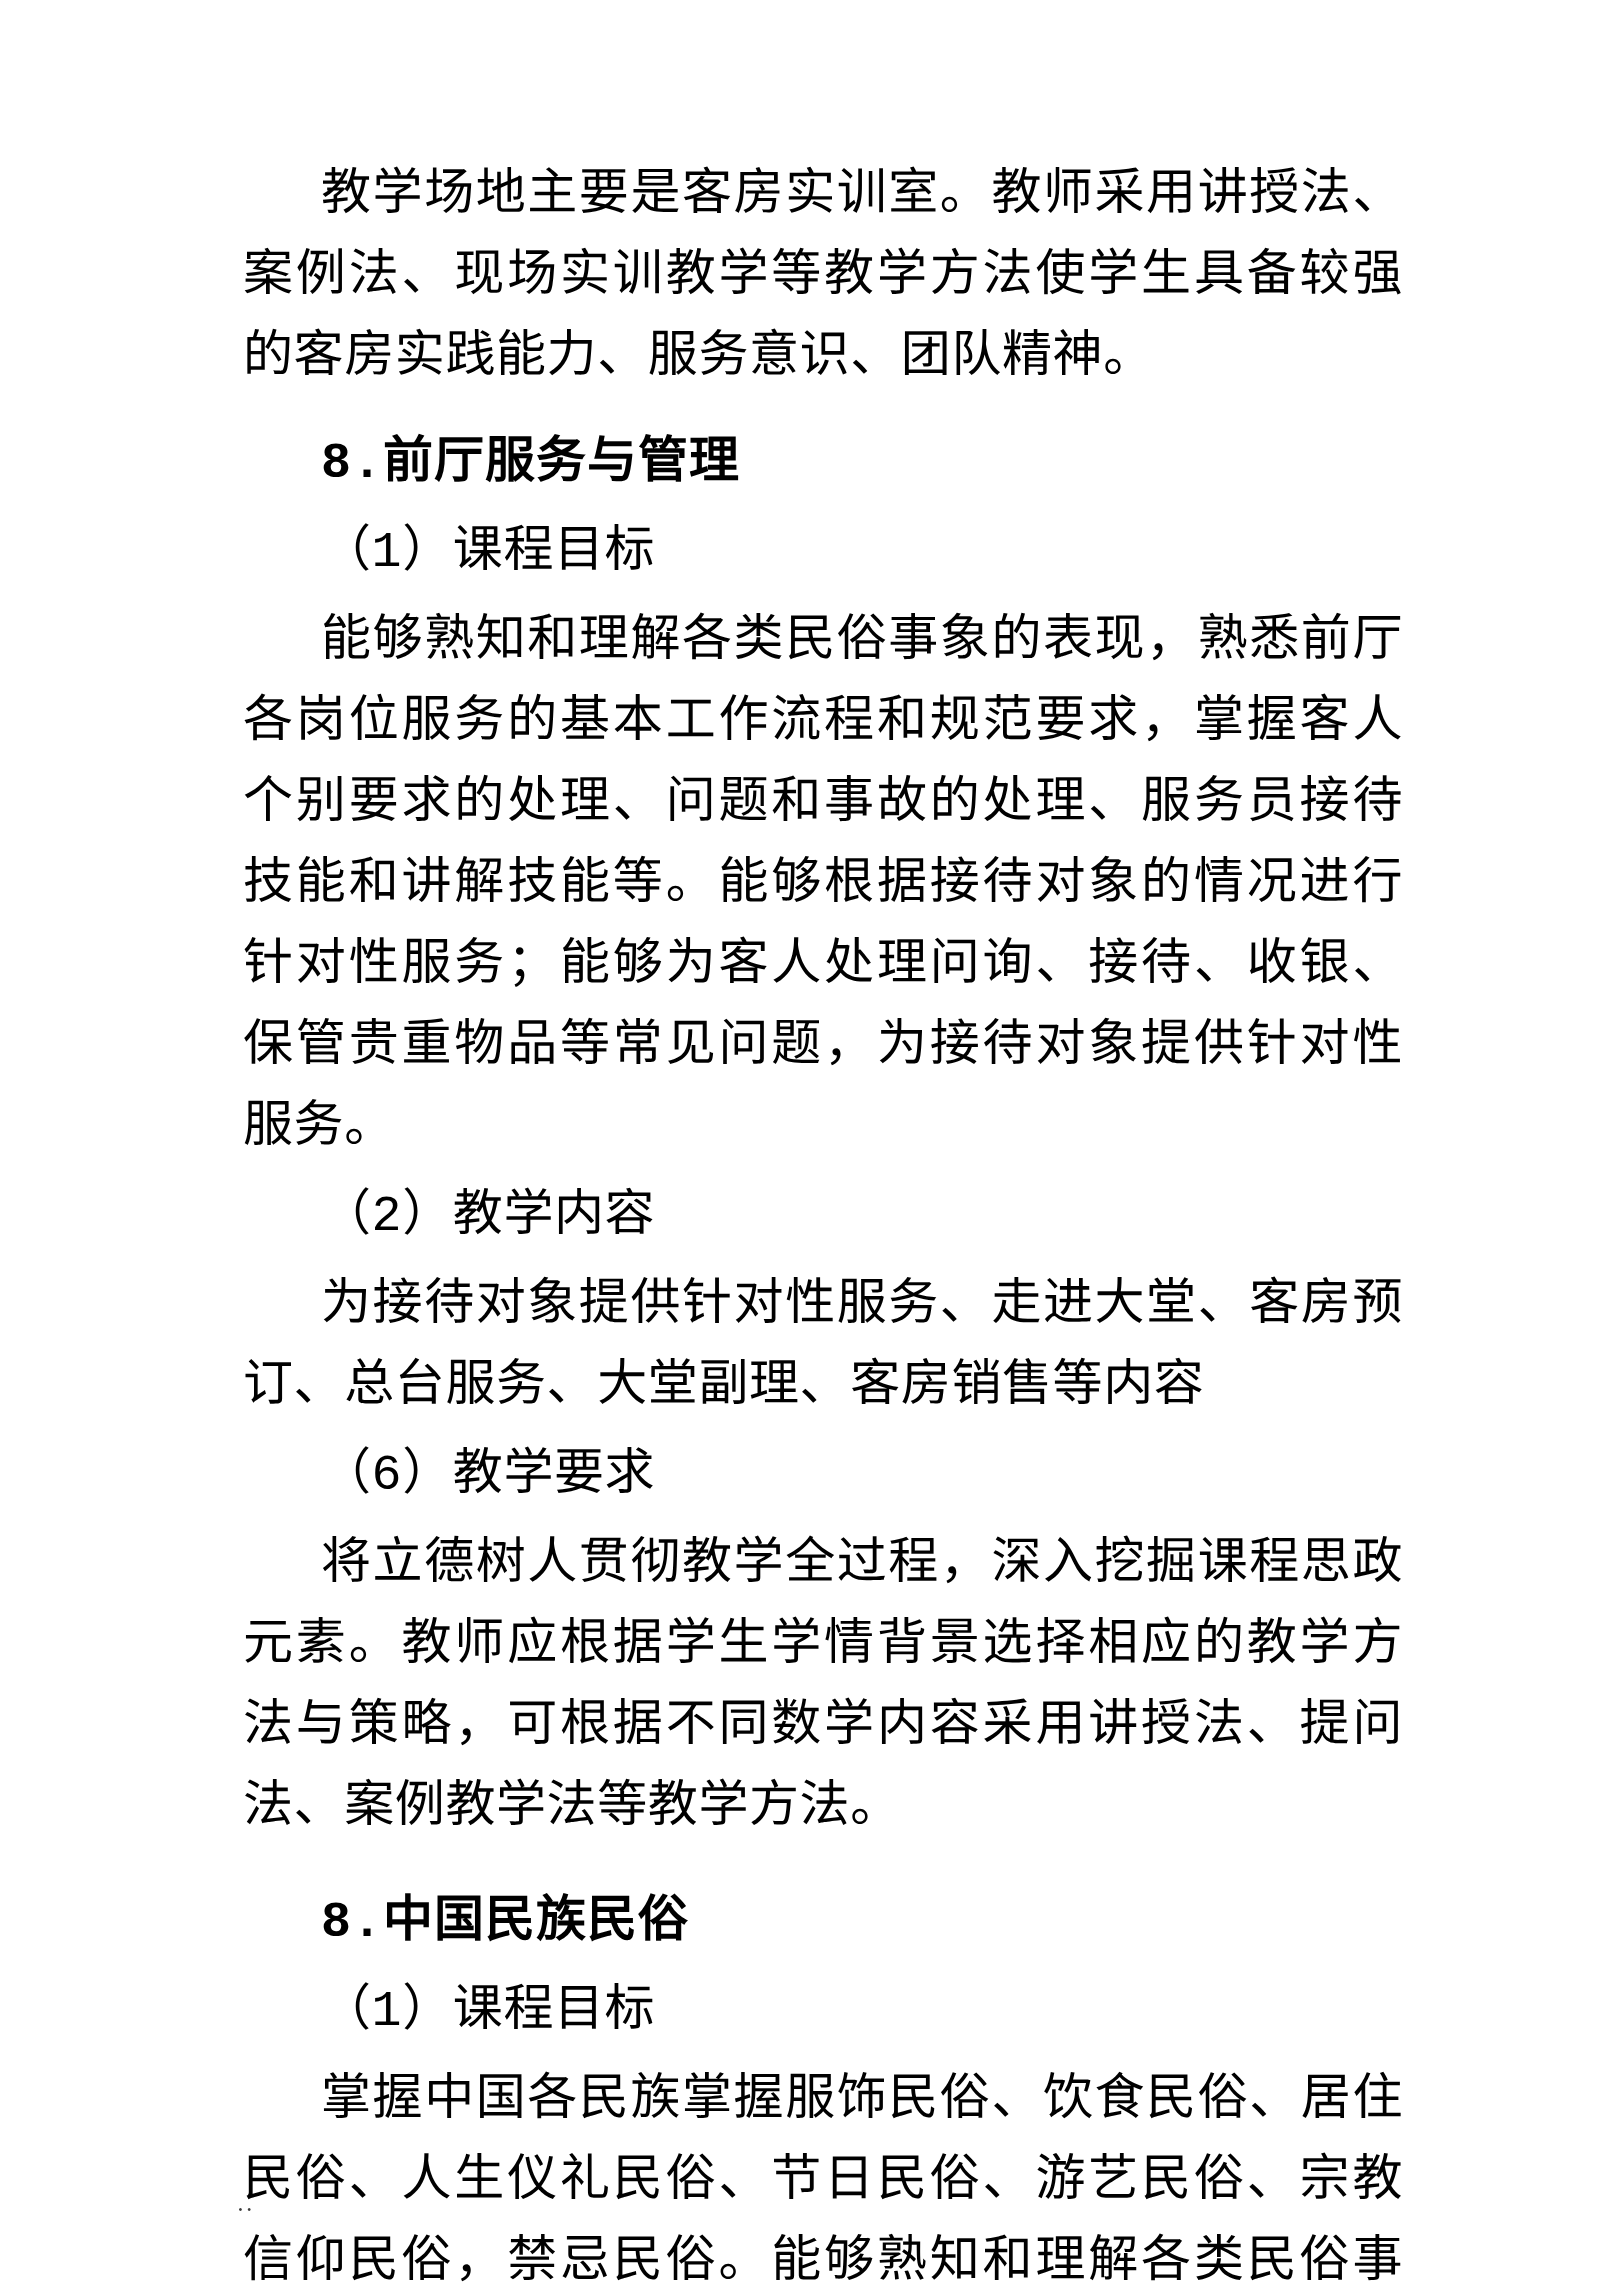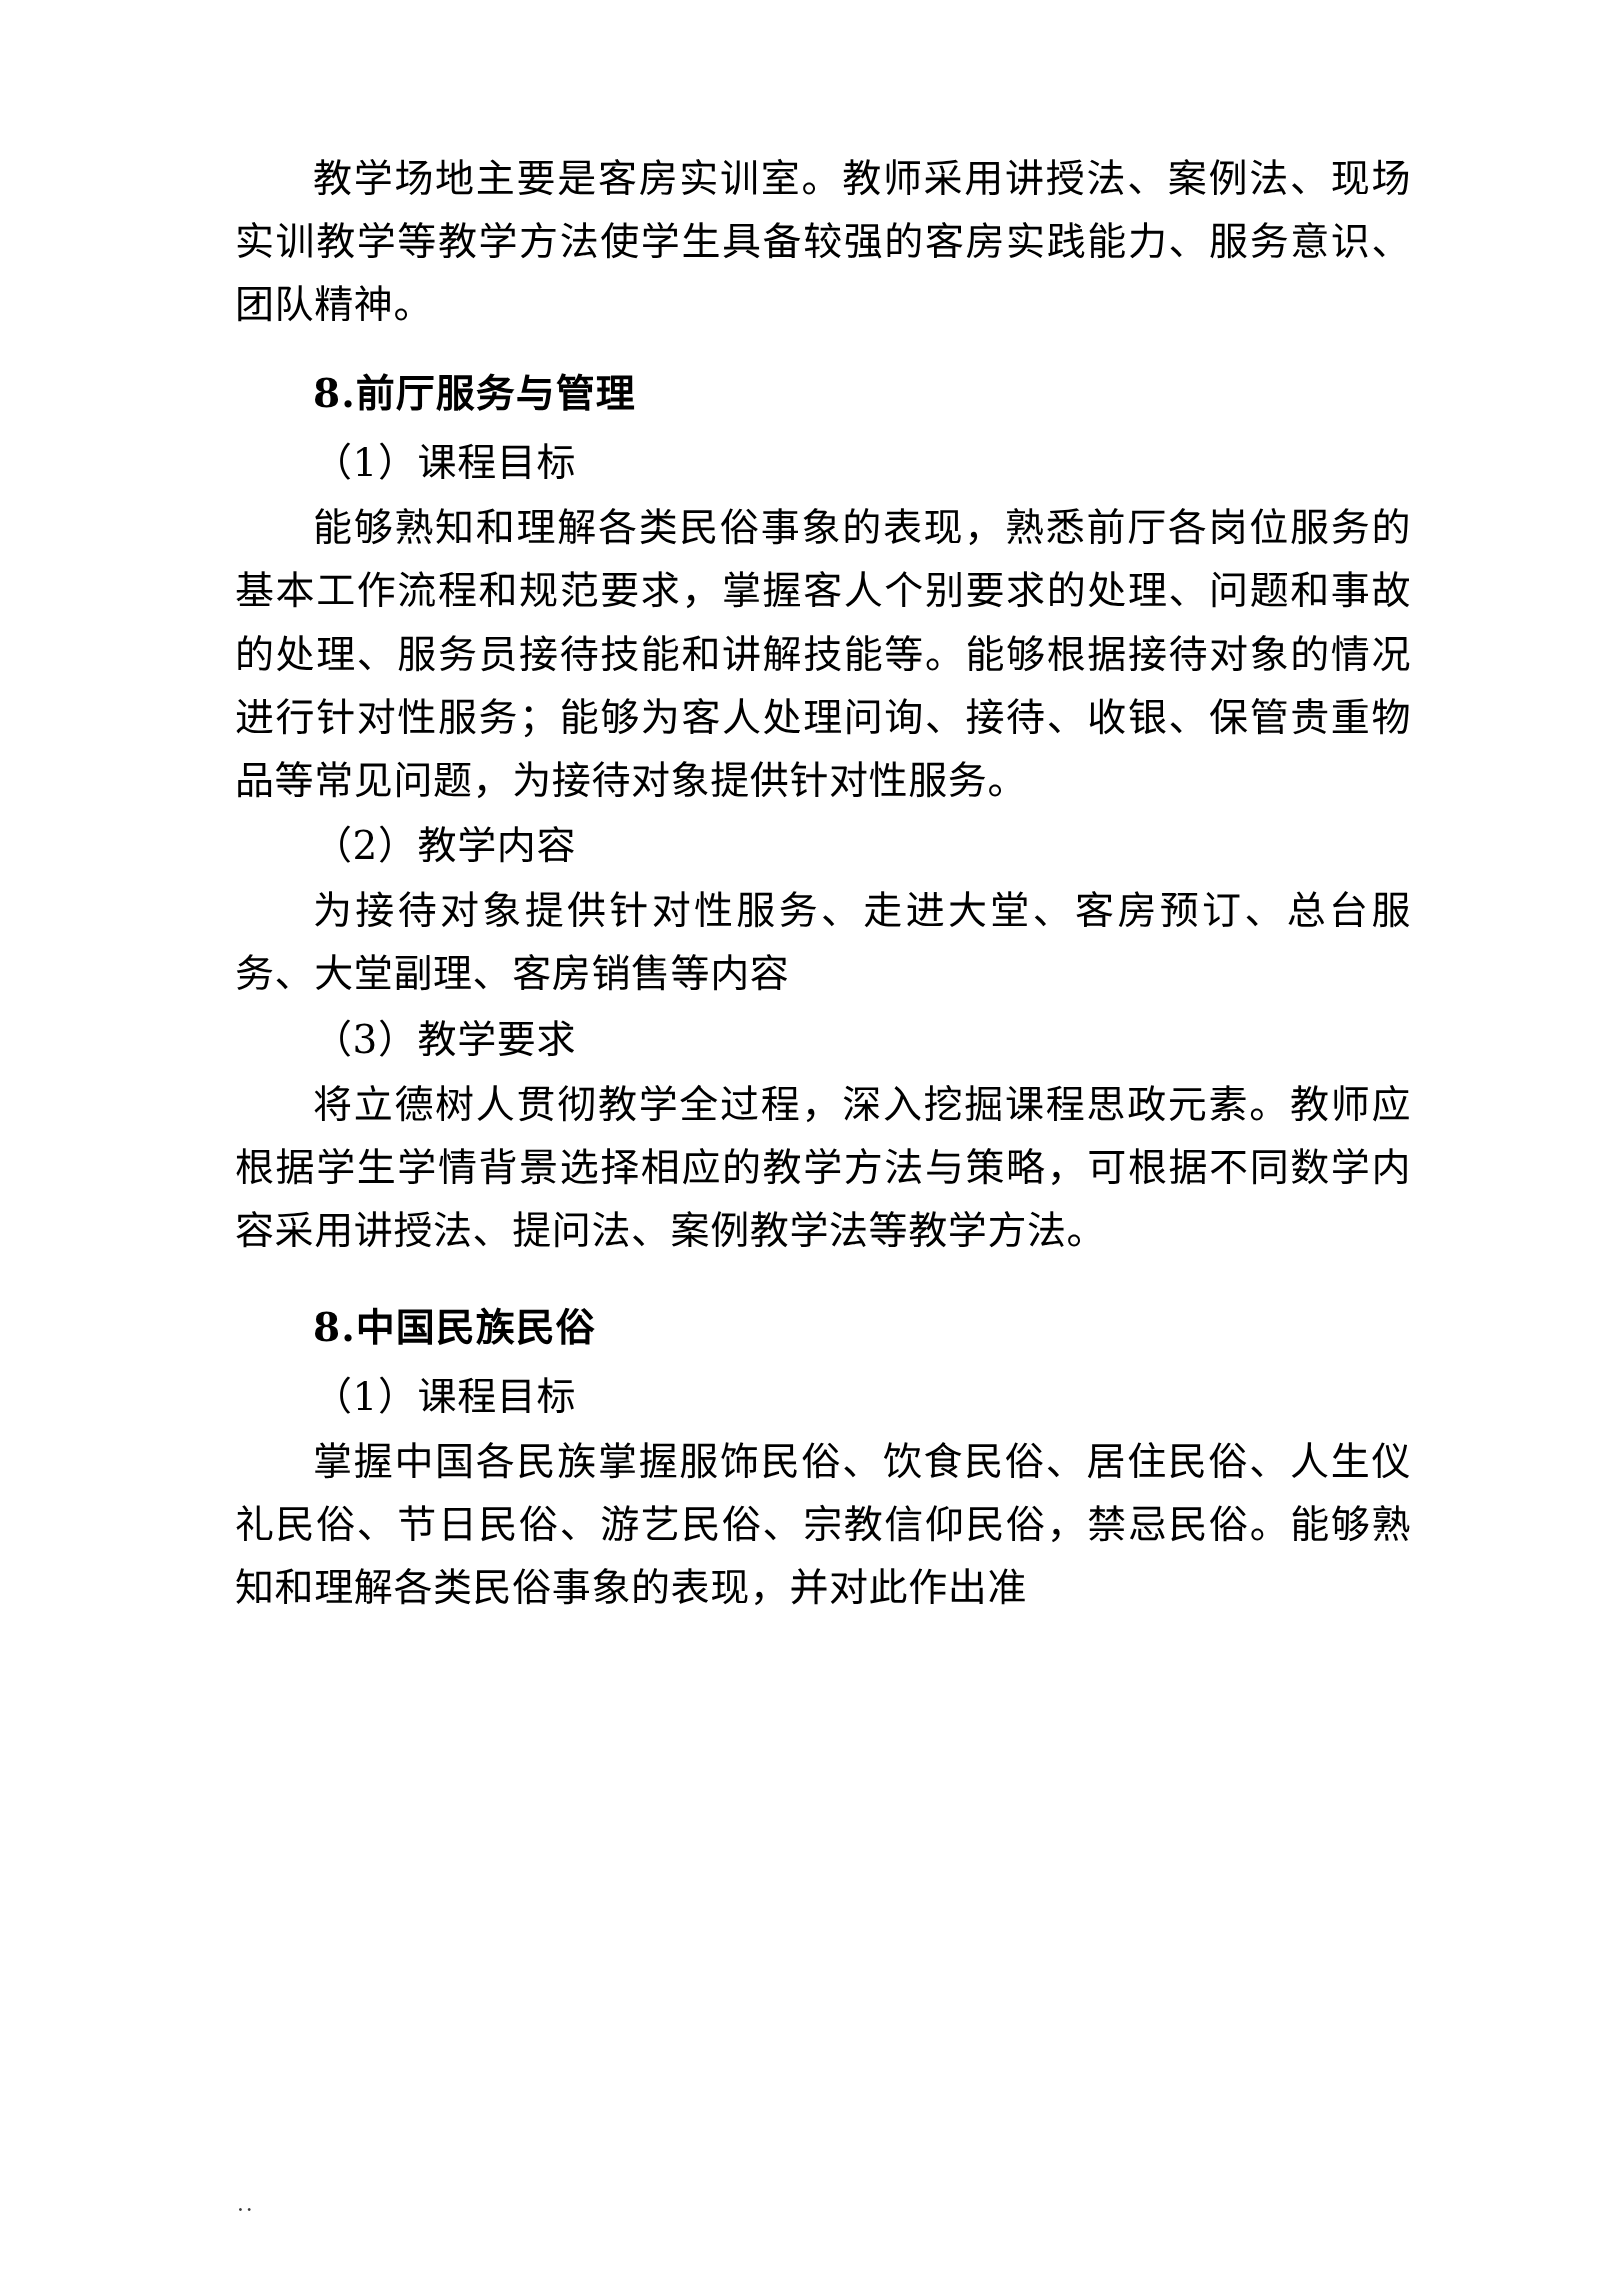--- a/index.html
+++ b/index.html
@@ -22,26 +22,27 @@
     left: 0;
     width: 1621px;
     height: 2293px;
     box-sizing: border-box;
     padding: 147px 211px 0 235px;
   }
   .doc-body {
     width: 1176px;
   }
   p {
-    margin: 0;
-    font-size: 39px;
+    margin: 8px;
+    font-size: 50px;
     line-height: 1.62;
     text-align: justify;
     text-justify: inter-ideograph;
     letter-spacing: 0.6px;
+    font-family: Liberation Mono, monospace;
   }
   p.indent {
     text-indent: 78px;
   }
   p.heading {
     font-weight: bold;
     text-indent: 78px;
     letter-spacing: 1px;
     margin-top: 13.7px;
     margin-bottom: 5.9px;
@@ -74,21 +75,21 @@
     <p class="heading">8.前厅服务与管理</p>
 
     <p class="indent para">（1）课程目标</p>
 
     <p class="indent para">能够熟知和理解各类民俗事象的表现，熟悉前厅各岗位服务的基本工作流程和规范要求，掌握客人个别要求的处理、问题和事故的处理、服务员接待技能和讲解技能等。能够根据接待对象的情况进行针对性服务；能够为客人处理问询、接待、收银、保管贵重物品等常见问题，为接待对象提供针对性服务。</p>
 
     <p class="indent para">（2）教学内容</p>
 
     <p class="indent para">为接待对象提供针对性服务、走进大堂、客房预订、总台服务、大堂副理、客房销售等内容</p>
 
-    <p class="indent para">（3）教学要求</p>
+    <p class="indent para">（6）教学要求</p>
 
     <p class="indent para">将立德树人贯彻教学全过程，深入挖掘课程思政元素。教师应根据学生学情背景选择相应的教学方法与策略，可根据不同数学内容采用讲授法、提问法、案例教学法等教学方法。</p>
 
     <div class="spacer-md"></div>
 
     <p class="heading">8.中国民族民俗</p>
 
     <p class="indent para">（1）课程目标</p>
 
     <p class="indent para">掌握中国各民族掌握服饰民俗、饮食民俗、居住民俗、人生仪礼民俗、节日民俗、游艺民俗、宗教信仰民俗，禁忌民俗。能够熟知和理解各类民俗事象的表现，并对此作出准</p>

